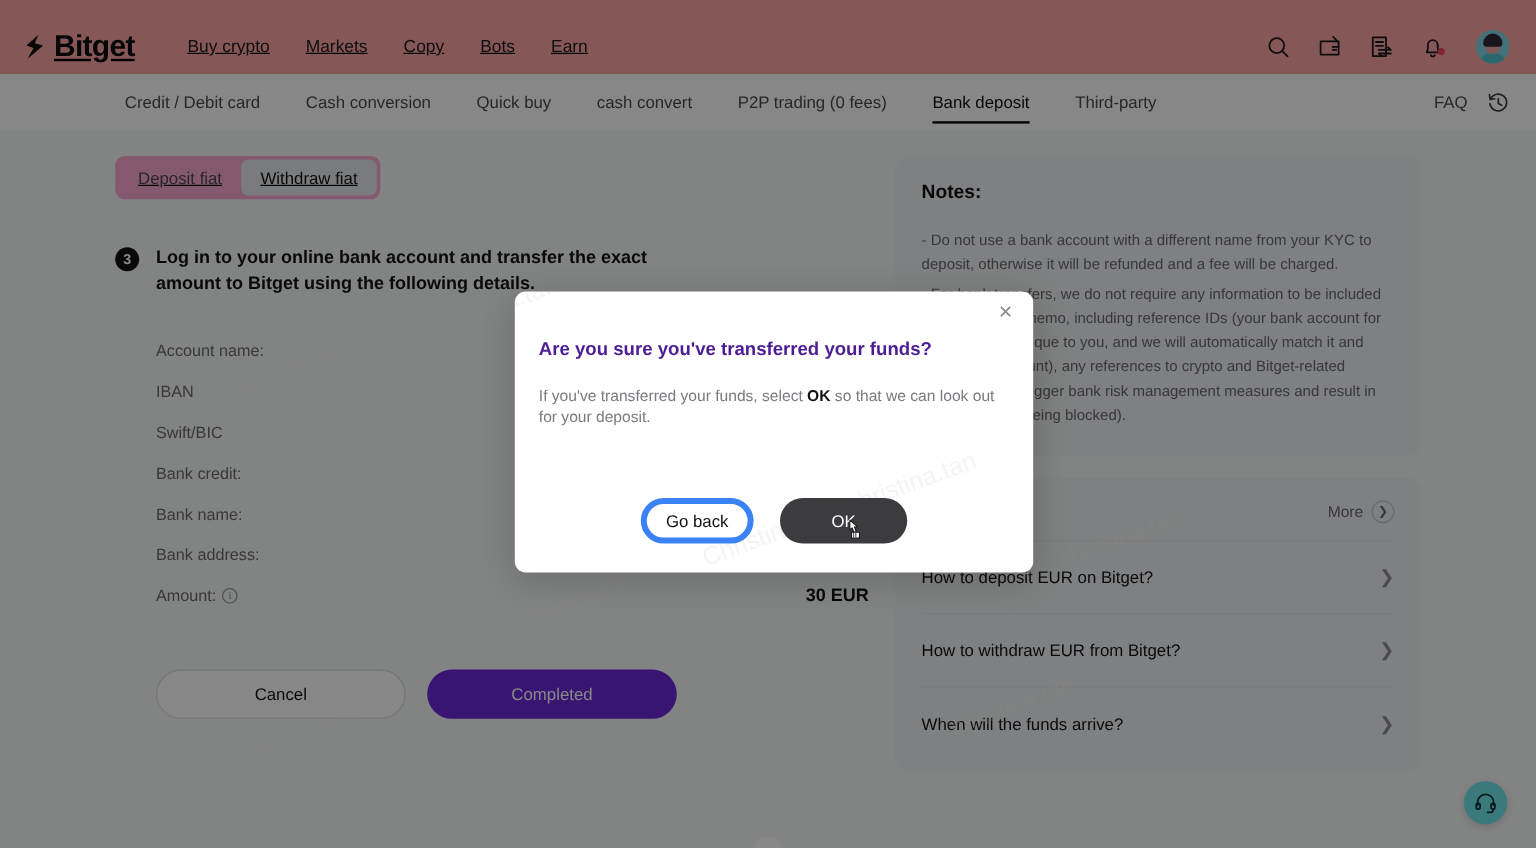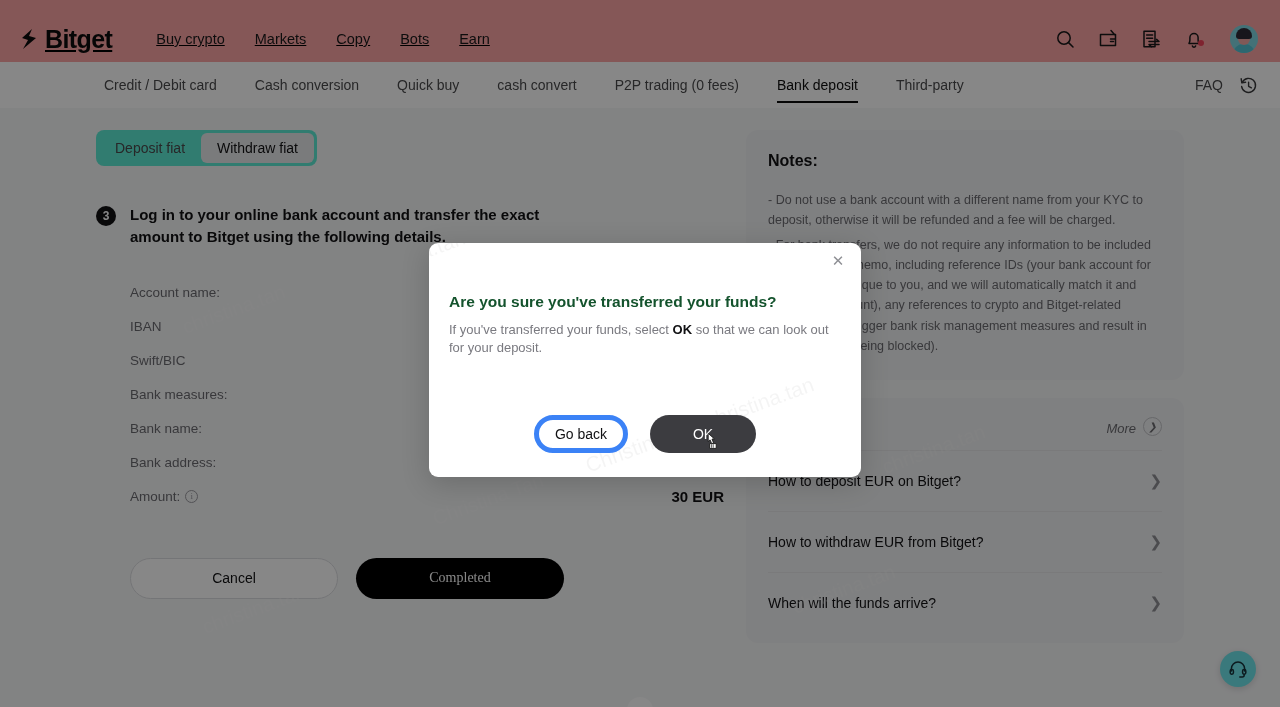--- a/index.html
+++ b/index.html
@@ -95,22 +95,23 @@
     flex: 1; background: #f6f7f8;
     padding: 22px 96px 0 96px;
     display: flex; gap: 22px;
     position: relative;
   }
 
   
   .left-col { flex: 1 1 auto; min-width: 0; }
   .seg {
     display: inline-flex; align-items: center;
-    background: #5eead4; border-radius: 8px; padding: 3px;
+    background: #f9a8d4; border-radius: 8px; padding: 3px;
     margin-bottom: 38px;
+    text-decoration: underline;
   }
   .seg-item {
     font-size: 14px; padding: 7px 16px; border-radius: 6px;
     color: #4a4a4c; cursor: pointer; white-space: nowrap;
   }
   .seg-item.active { background: #e7e8ea; color: #121214; font-weight: 500; }
 
   .step-row { display: flex; gap: 14px; margin-bottom: 28px; }
   .step-badge {
     flex: 0 0 20px; width: 20px; height: 20px; border-radius: 50%;
@@ -146,38 +147,38 @@
   .btn-row { display: flex; gap: 18px; padding-left: 34px; margin-top: 44px; }
   .btn {
     height: 41px; border-radius: 21px; font-size: 14px;
     display: flex; align-items: center; justify-content: center;
     cursor: pointer; border: none; font-family: inherit;
   }
   .btn-outline {
     width: 208px; background: #fff; border: 1px solid #dcdde0; color: #121214;
   }
   .btn-dark {
-    width: 208px; background: #000000; color: #fff; font-weight: 500; font-family: Liberation Serif, serif;
+    width: 208px; background: #6d28d9; color: #fff; font-weight: 500;
   }
 
   
   .right-col { flex: 0 0 438px; display: flex; flex-direction: column; gap: 18px; }
   .card {
     background: #f0f1f3; border-radius: 12px; padding: 22px 22px 24px 22px;
   }
   .notes-title { font-size: 16px; font-weight: 700; color: #121214; margin-bottom: 20px; }
   .notes-p { font-size: 12.5px; color: #6b6b70; line-height: 1.62; margin-bottom: 4px; }
   .notes-p:last-child { margin-bottom: 0; }
 
   .faq-card { background: #f0f1f3; border-radius: 12px; padding: 4px 22px 10px 22px; }
   .faq-head {
     display: flex; align-items: center; justify-content: flex-end;
     height: 48px;
   }
-  .more-wrap { display: flex; align-items: flex-end; gap: 7px; cursor: pointer; font-style: italic; }
+  .more-wrap { display: flex; align-items: center; gap: 7px; cursor: pointer; }
   .more-label { font-size: 13px; color: #6b6b70; }
   .more-circle {
     width: 19px; height: 19px; border-radius: 50%;
     border: 1px solid #c3c4c8; color: #6b6b70;
     display: flex; align-items: center; justify-content: center;
     font-size: 10px;
   }
   .faq-item {
     height: 61px; display: flex; align-items: center; justify-content: space-between;
     font-size: 14px; color: #121214; cursor: pointer;
@@ -229,22 +230,22 @@
     box-shadow: 0 6px 28px rgba(0,0,0,.18);
     overflow: hidden;
   }
   .modal-close {
     position: absolute; right: 13px; top: 7px;
     width: 20px; height: 20px; color: #8e8f94;
     display: flex; align-items: center; justify-content: center;
     font-size: 15px; cursor: pointer; line-height: 1;
   }
   .modal-title {
-    position: absolute; left: 20px; top: 50px;
-    font-size: 15.5px; font-weight: 700; color: #14532d;
+    position: absolute; left: 20px; top: 40px;
+    font-size: 15.5px; font-weight: 700; color: #4c1d95;
   }
   .modal-desc {
     position: absolute; left: 20px; top: 78px; width: 395px;
     font-size: 13px; color: #7a7a80; line-height: 1.42;
   }
   .modal-desc b { color: #121214; font-weight: 700; }
   .modal-actions {
     position: absolute; left: 0; right: 0; bottom: 24px;
     display: flex; justify-content: center; align-items: center; gap: 22px;
   }
@@ -384,21 +385,21 @@
         </div>
         <div class="detail-row">
           <span class="detail-label">IBAN</span>
           <span class="detail-value redacted"></span>
         </div>
         <div class="detail-row">
           <span class="detail-label">Swift/BIC</span>
           <span class="detail-value redacted"></span>
         </div>
         <div class="detail-row">
-          <span class="detail-label">Bank measures:</span>
+          <span class="detail-label">Bank credit:</span>
           <span class="detail-value redacted"></span>
         </div>
         <div class="detail-row">
           <span class="detail-label">Bank name:</span>
           <span class="detail-value redacted"></span>
         </div>
         <div class="detail-row">
           <span class="detail-label">Bank address:</span>
           <span class="detail-value">3rd</span>
         </div>

